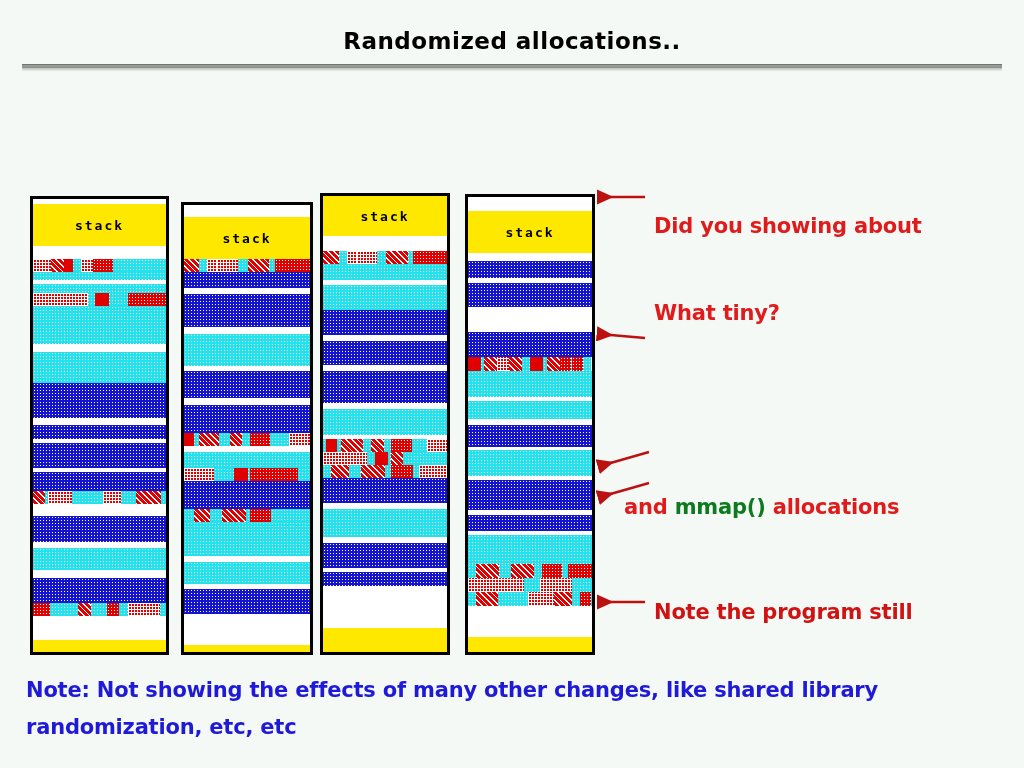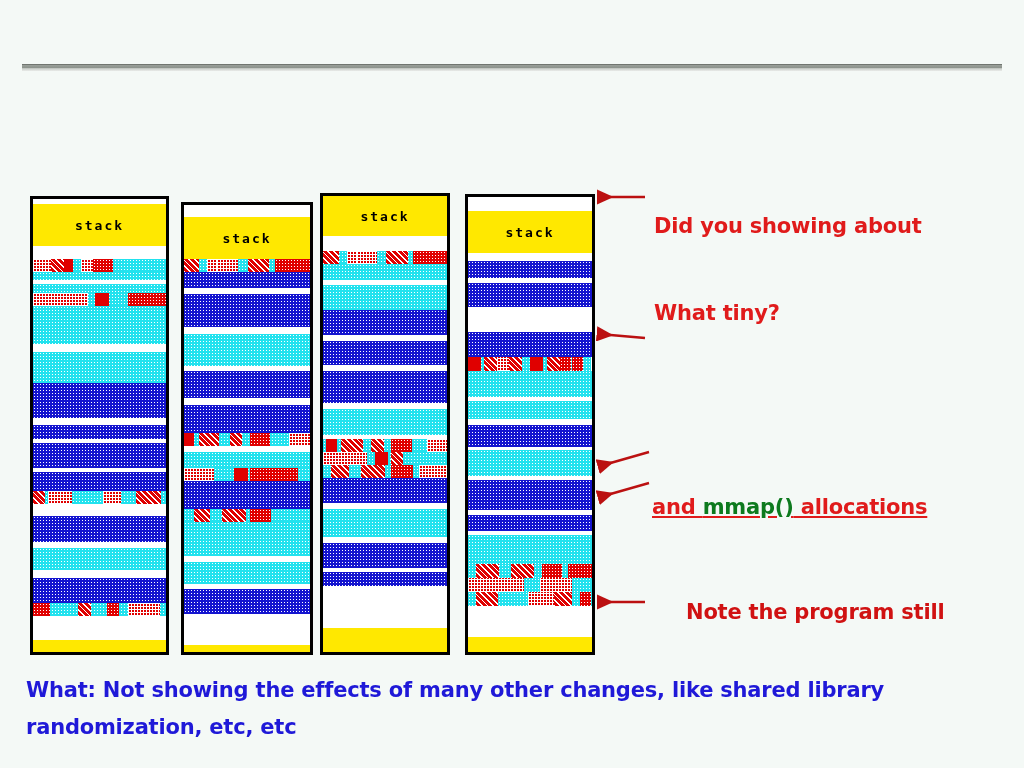--- a/index.html
+++ b/index.html
@@ -134,20 +134,21 @@
   .chip.d3 {
     background-image: repeating-linear-gradient(45deg, #ffffff 0 1px, transparent 1px 4px);
   }
   .chip.solid { background-image: none; }
 </style>
 </head>
 <body>
 
 <div id="slide">
 
+  <div id="title">Randomized allocations..</div>
   <div id="title-rule"></div>
 
 
   <div id="columns">
       <div class="memcol" style="left: 30px; top: 196px; width: 139px; height: 459px;">
         <div class="seg white" style="top: 0px; height: 5px;"></div>
         <div class="seg yellow" style="top: 5px; height: 42px;">
           <span>stack</span>
         </div>
         <div class="seg white" style="top: 47px; height: 13px;"></div>
@@ -364,29 +365,29 @@
   </div>
 
   <div class="annot" style="left:654px; top:273px;">
     <div>What tiny?</div>
   </div>
 
   <div class="annot" style="left:654px; top:325px;">
   </div>
 
 
-  <div class="annot" style="left:652px; top:467px;text-decoration:underline;">
+  <div class="annot" style="left:624px; top:467px;">
     <div><span>and </span><span class="kw">mmap()</span><span> allocations</span></div>
   </div>
 
-  <div class="annot dark" style="left:654px; top:572px;margin-left:32px;">
+  <div class="annot dark" style="left:654px; top:572px;">
     <div>Note the program still</div>
   </div>
 
-  <div id="footnote" class="blue-text">What: Not showing the effects of many other changes, like shared library randomization, etc, etc</div>
+  <div id="footnote" class="blue-text">Note: Not showing the effects of many other changes, like shared library randomization, etc, etc</div>
 
   <svg id="arrows" viewBox="0 0 1024 768">
       <defs>
         <marker id="ah" markerWidth="7" markerHeight="7" refX="6" refY="3.2" orient="auto">
           <path d="M7,0 L7,6.4 L0,3.2 z" fill="#bb1111"></path>
         </marker>
       </defs>
       <line x1="645" y1="197" x2="599" y2="197" stroke="#bb1111" stroke-width="2.4" marker-end="url(#ah)"></line>
       <line x1="645" y1="338" x2="599" y2="334" stroke="#bb1111" stroke-width="2.4" marker-end="url(#ah)"></line>
       <line x1="649" y1="452" x2="600" y2="466" stroke="#bb1111" stroke-width="2.4" marker-end="url(#ah)"></line>

